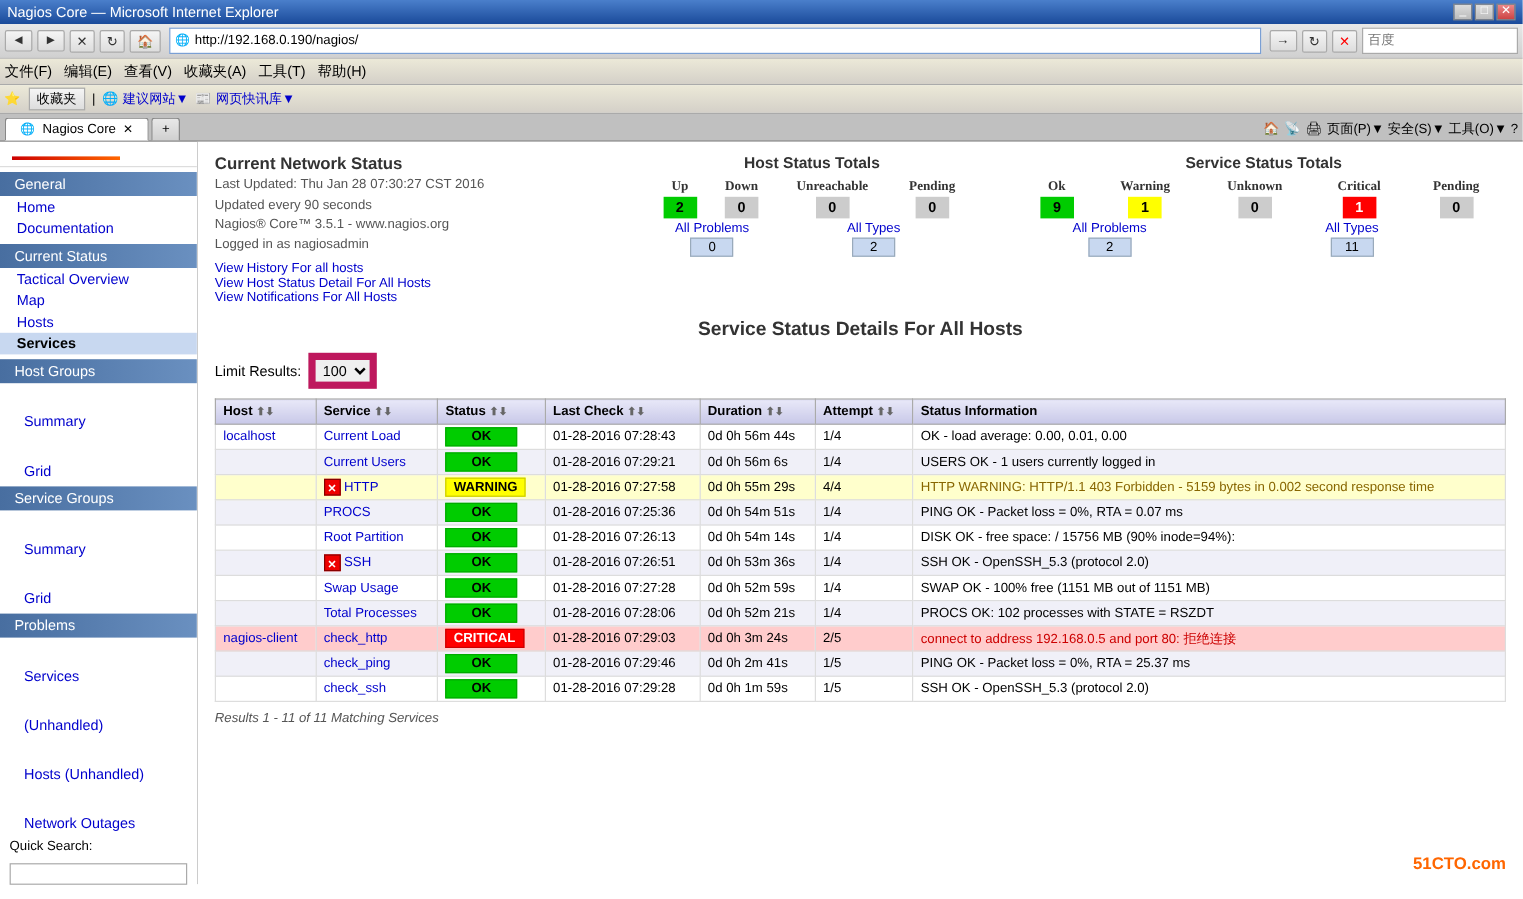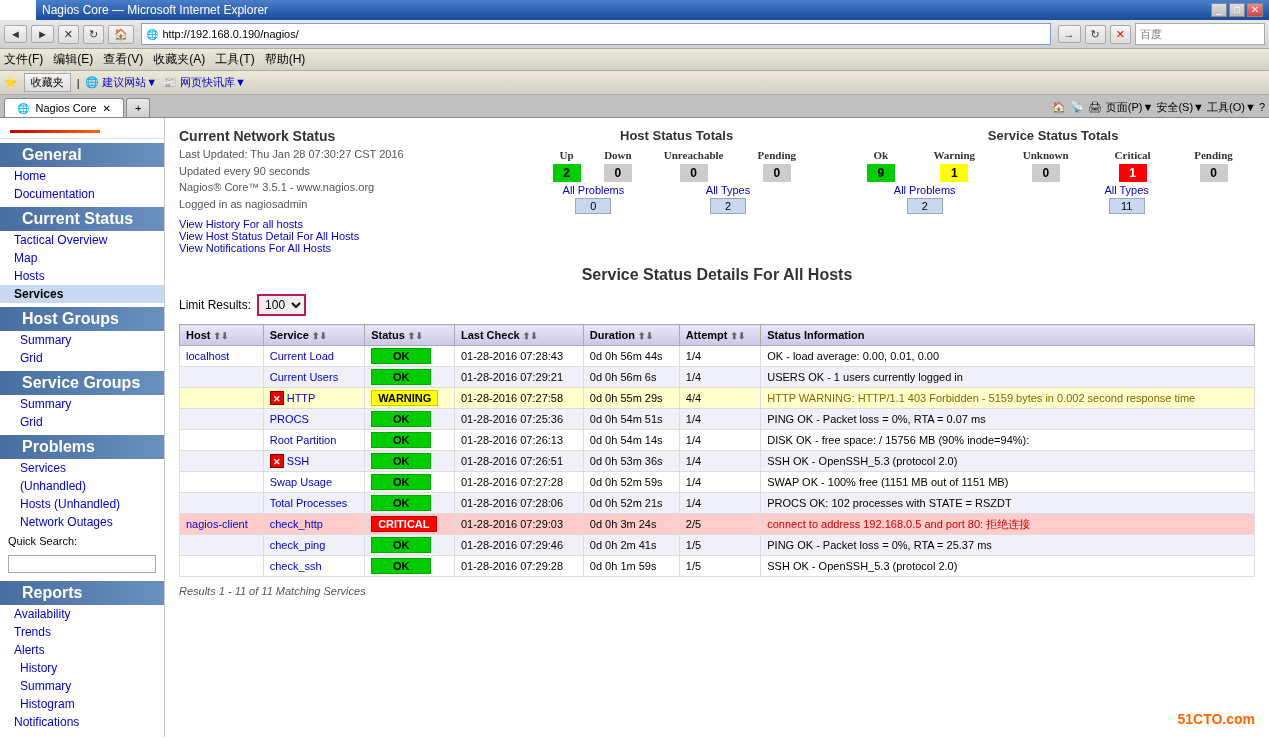--- a/index.html
+++ b/index.html
@@ -8,21 +8,20 @@
 
     
     .browser-titlebar {
       background: linear-gradient(to bottom, #4a7fcb, #1a4a9a);
       color: #fff;
       font-size: 12px;
       padding: 3px 6px;
       display: flex;
       align-items: center;
       justify-content: space-between;
-      margin-left: 36px;
     }
     .browser-titlebar-controls { display: flex; gap: 2px; }
     .browser-titlebar-controls span {
       display: inline-block; width: 16px; height: 14px;
       background: linear-gradient(to bottom, #ddd, #bbb);
       border: 1px solid #888; font-size: 10px; text-align: center; line-height: 12px; cursor: pointer;
     }
     .browser-toolbar {
       background: linear-gradient(to bottom, #e8e8e8, #d0d0d0);
       border-bottom: 1px solid #aaa;
@@ -123,39 +122,39 @@
       position: relative;
     }
     .sidebar-logo {
       padding: 10px 10px 5px;
       background: #fff;
       border-bottom: 1px solid #ddd;
     }
     .sidebar-section-header {
       background: linear-gradient(to right, #486ea0, #6a90c0);
       color: #fff;
-      font-weight: bold;
-      font-size: 16px;
-      padding: 3px 22px;
+      font-weight: normal;
+      font-size: 12px;
+      padding: 3px 12px;
       margin-top: 4px;
     }
     .sidebar-item {
       padding: 2px 8px 2px 14px;
       font-size: 12px;
       color: #00c;
       cursor: pointer;
       display: block;
       text-decoration: none;
     }
     .sidebar-item.active {
       background: #c8d8f0;
       font-weight: bold;
       color: #000;
     }
-    .sidebar-sub { padding-left: 20px; }
+    .sidebar-sub { padding-left: 20px; margin-top: 23px; }
     .sidebar-search {
       padding: 4px 8px;
     }
     .sidebar-search input {
       width: 100%;
       font-size: 11px;
       padding: 2px;
       border: 1px solid #aaa;
     }
 
@@ -224,21 +223,21 @@
     .limit-results {
       margin-bottom: 8px;
       display: flex;
       align-items: center;
       gap: 6px;
       font-size: 12px;
     }
     .limit-select {
       font-size: 12px;
       padding: 1px 2px;
-      border: 2px solid #be185d;
+      border: 6px solid #be185d;
     }
 
     
     .service-table {
       border-collapse: collapse;
       width: 100%;
       font-size: 11px;
     }
     .service-table th {
       background: linear-gradient(to bottom, #e8e8f8, #c8c8e8);

